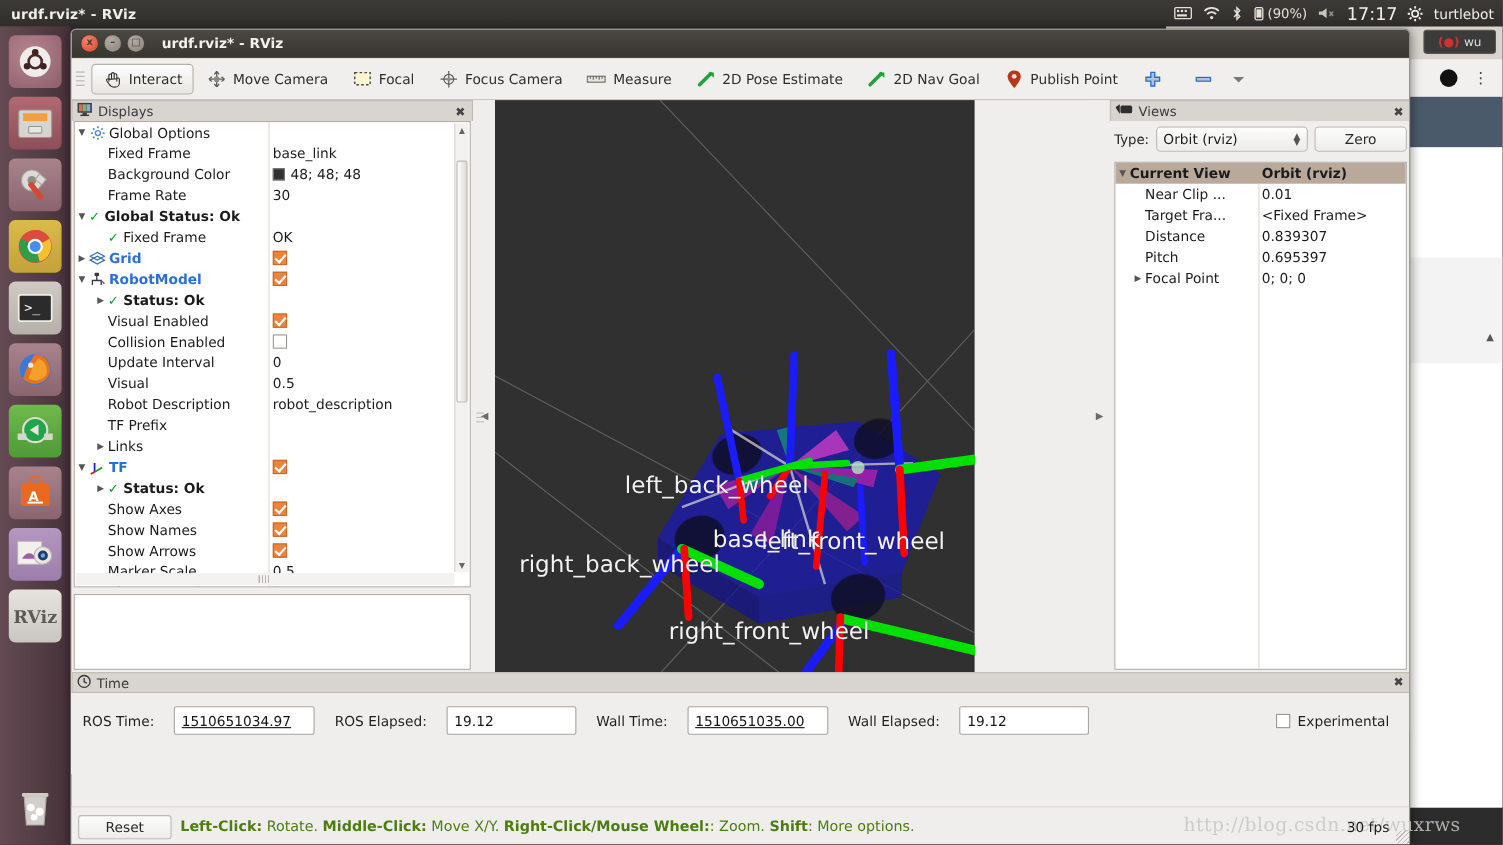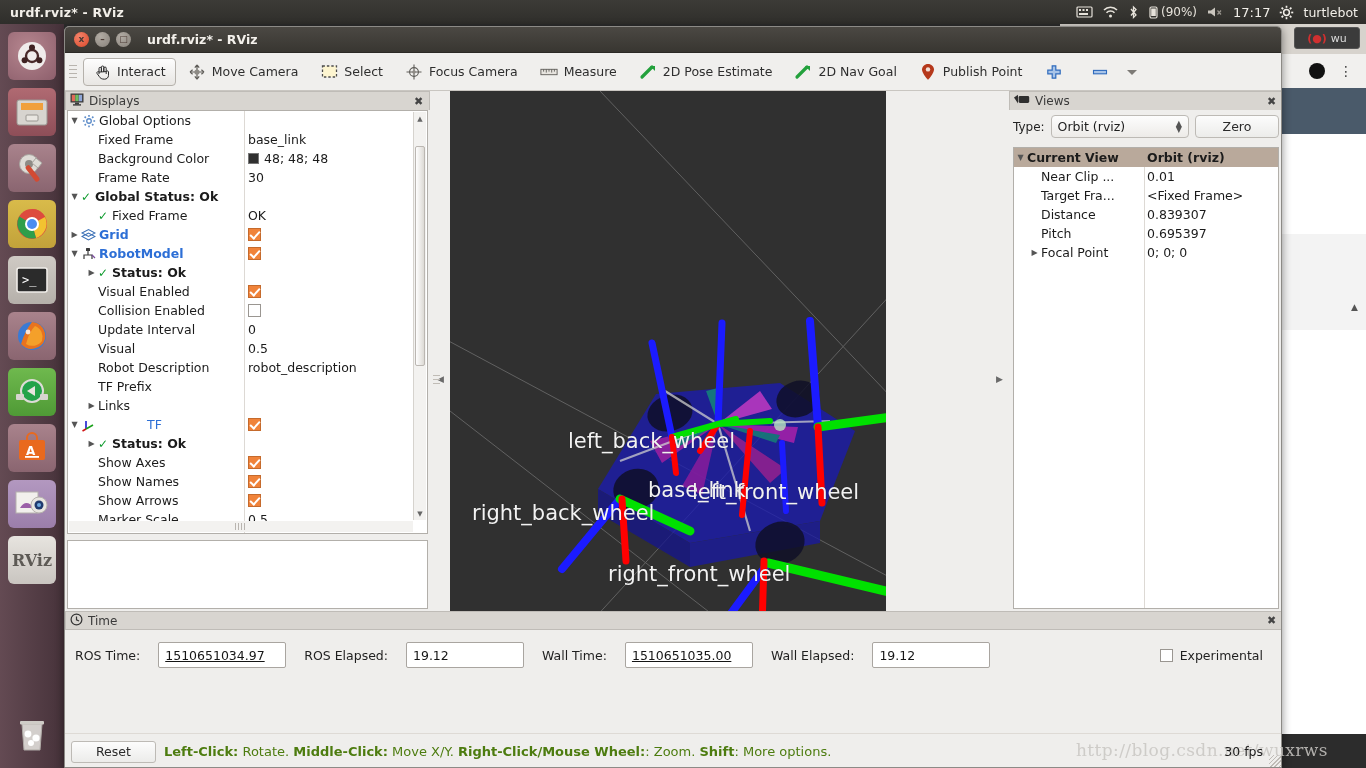--- a/index.html
+++ b/index.html
@@ -19,21 +19,21 @@
     color: #dfdbd2; display: flex; align-items: center;
   }
   .top-title {
     margin-left: 10px; font-weight: bold; font-size: 12.5px; color: #f2efe9;
     letter-spacing: .2px;
   }
   .tray { margin-left: auto; display: flex; align-items: center; gap: 9px; padding-right: 8px; }
   .tray-item { display: flex; align-items: center; color: #e6e2da; font-size: 12px; }
   .tray-item svg { display: block; }
   .battery-pct { color: #e6e2da; font-size: 12px; margin-left: 2px; }
-  .tray-clock { font-size: 13px; color: #f2efe9; }
+  .tray-clock { font-size: 16px; color: #f2efe9; }
   .tray-user { font-size: 12.5px; color: #f2efe9; }
 
   
   .launcher {
     position: absolute; left: 0; top: 24px; width: 64px; height: 744px;
     background: rgba(78,56,64,.93);
     background-image: linear-gradient(to right, rgba(120,90,100,.55), rgba(70,50,58,.9));
     display: flex; flex-direction: column; align-items: center; padding-top: 4px;
   }
   .launcher-icon {
@@ -503,21 +503,21 @@
         </span>
         <span>Move Camera</span>
       </div>
 
       <div class="tb-btn">
         <span class="tb-ico">
           <svg width="17" height="15" viewBox="0 0 17 15">
               <rect x="1.5" y="2" width="14" height="11" fill="#fdf5d0" stroke="#4b4b4b" stroke-width="1.3" stroke-dasharray="2.4 2"></rect>
             </svg>
         </span>
-        <span>Select</span>
+        <span>Focal</span>
       </div>
 
       <div class="tb-btn">
         <span class="tb-ico">
           <svg width="18" height="18" viewBox="0 0 18 18">
               <g stroke="#5e5c58" stroke-width="1.1" fill="none">
                 <path d="M9 1.5 v15 M1.5 9 h15"></path>
                 <circle cx="9" cy="9" r="4.4"></circle>
               </g>
               <circle cx="9" cy="9" r="1.8" fill="#8d8a85"></circle>
@@ -797,21 +797,21 @@
               <div class="trow">
                 <div class="tcol-name">
                   <span class="arrow">▼</span>
                   <span class="ico-mini">
                     <svg width="15" height="14" viewBox="0 0 15 14">
                       <path d="M5 11 L5 3" stroke="#1b1bd0" stroke-width="1.6"></path>
                       <path d="M5 11 L12 7" stroke="#18a018" stroke-width="1.6"></path>
                       <path d="M5 11 L1.5 13" stroke="#d01414" stroke-width="1.6"></path>
                     </svg>
                   </span>
-                  <span class="blue-label" style="font-weight: normal; margin-left: 48px;">TF</span>
+                  <span class="blue-label" style="font-weight: bold;">TF</span>
                 </div>
                 <div class="tcol-val">
                   <span class="chk on"></span>
                 </div>
               </div>
               <div class="trow">
                 <div class="tcol-name">
                   <span class="indent" style="width: 17px;"></span>
                   <span class="arrow">▶</span>
                   <span class="tick">✓</span>

